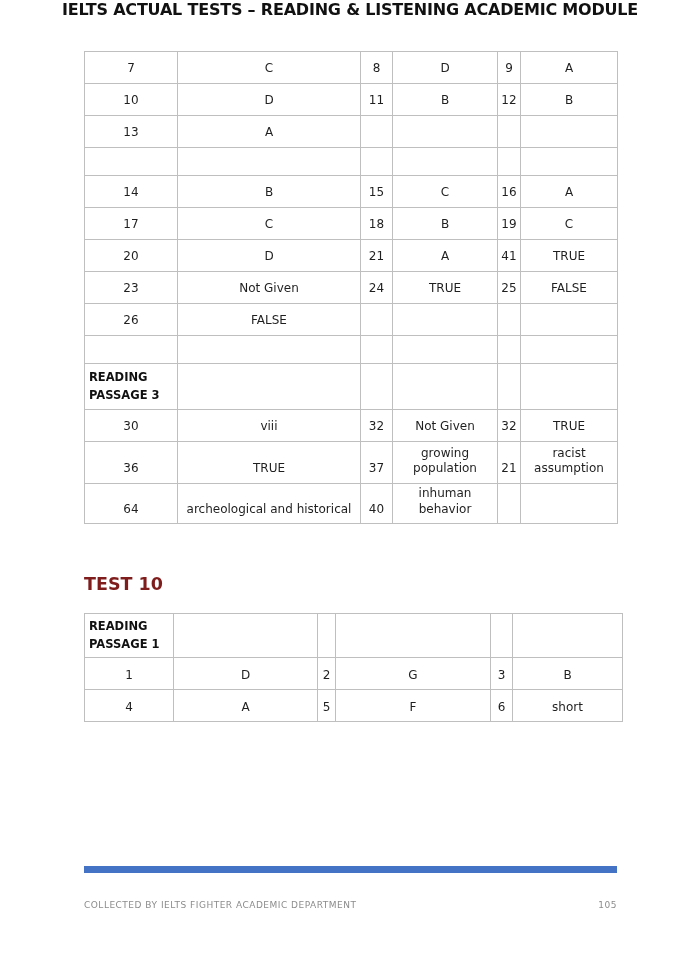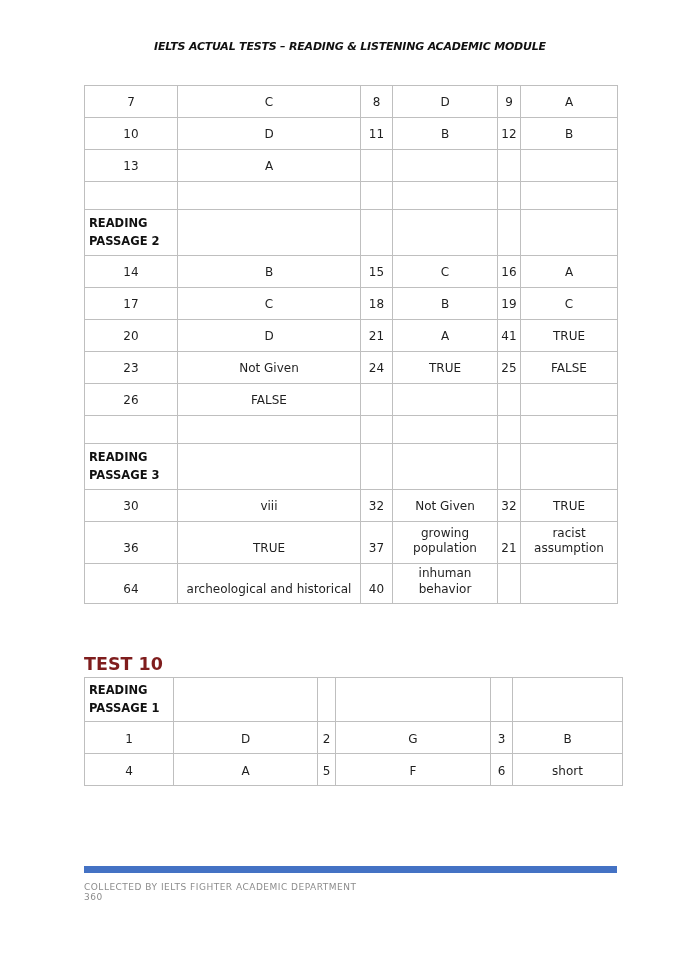--- a/index.html
+++ b/index.html
@@ -6,36 +6,34 @@
   .page {
     position: relative;
     width: 700px;
     height: 960px;
     background: #ffffff;
     overflow: hidden;
     font-family: "DejaVu Sans", sans-serif;
     color: #1f1f1f;
   }
   .doc-title {
-    padding-top: 40px;
     text-align: center;
-    font-size: 11px;
+    font-size: 16px;
     font-weight: bold;
     letter-spacing: -0.2px;
     color: #111111;
-    font-style: italic;
   }
   table.answers {
     border-collapse: collapse;
     table-layout: fixed;
     margin-left: 84px;
     border: 1px solid #bfbfbf;
   }
   table.t1 { margin-top: 32px; width: 533px; }
-  table.t2 { margin-top: 3px;  width: 538px; }
+  table.t2 { margin-top: 19px;  width: 538px; }
   table.answers td {
     border: 1px solid #bfbfbf;
     font-size: 12px;
     line-height: 1.3;
     text-align: center;
     vertical-align: bottom;
     padding: 2px 2px 6px 2px;
     overflow: hidden;
     word-wrap: break-word;
   }
@@ -65,28 +63,27 @@
     position: absolute;
     left: 84px;
     top: 866px;
     width: 533px;
   }
   .footer-bar {
     height: 7px;
     background: #4472C4;
   }
   .footer-row {
-    margin-top: 9px;
+    margin-top: 27px;
     display: flex;
     justify-content: space-between;
     align-items: baseline;
     font-size: 9px;
     letter-spacing: 0.5px;
     color: #8c8c8c;
-    flex-direction: column;
   }
 </style>
 </head>
 <body>
 
 <div class="page">
 
   <div class="doc-title">IELTS ACTUAL TESTS – READING &amp; LISTENING ACADEMIC MODULE</div>
 
   <table class="answers t1">
@@ -123,28 +120,20 @@
         <td></td>
         <td></td>
       </tr>
       <tr class="h28">
         <td></td>
           <td></td>
         <td></td>
           <td></td>
         <td></td>
           <td></td>
-      </tr>
-      <tr class="h46">
-        <td class="section">READING PASSAGE 2</td>
-        <td></td>
-          <td></td>
-        <td></td>
-          <td></td>
-        <td></td>
       </tr>
       <tr class="h32">
         <td>14</td>
         <td>B</td>
         <td>15</td>
         <td>C</td>
         <td>16</td>
         <td>A</td>
       </tr>
       <tr class="h32">
@@ -258,17 +247,17 @@
         <td>6</td>
         <td>short</td>
       </tr>
     </tbody>
   </table>
 
   <div class="footer">
     <div class="footer-bar"></div>
     <div class="footer-row">
       <span>COLLECTED BY IELTS FIGHTER ACADEMIC DEPARTMENT</span>
-      <span>360</span>
+      <span>105</span>
     </div>
   </div>
 
 </div>
 
 </body></html>

